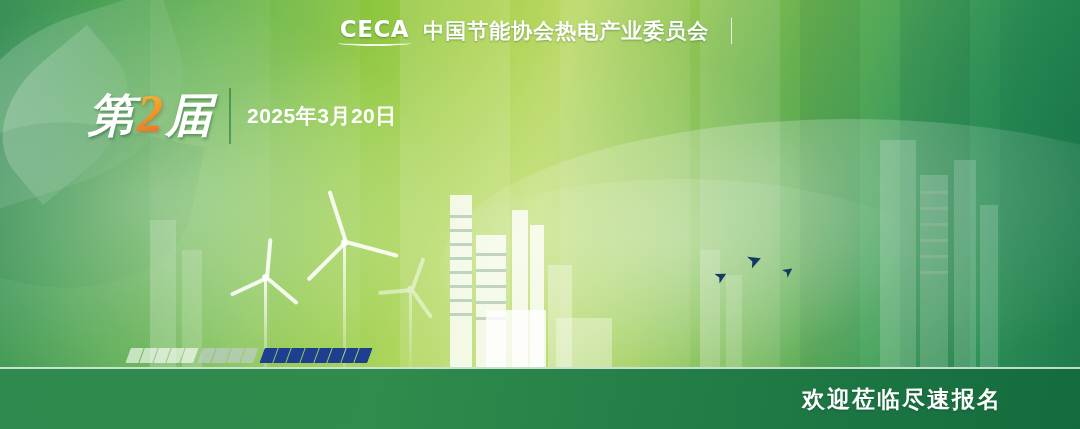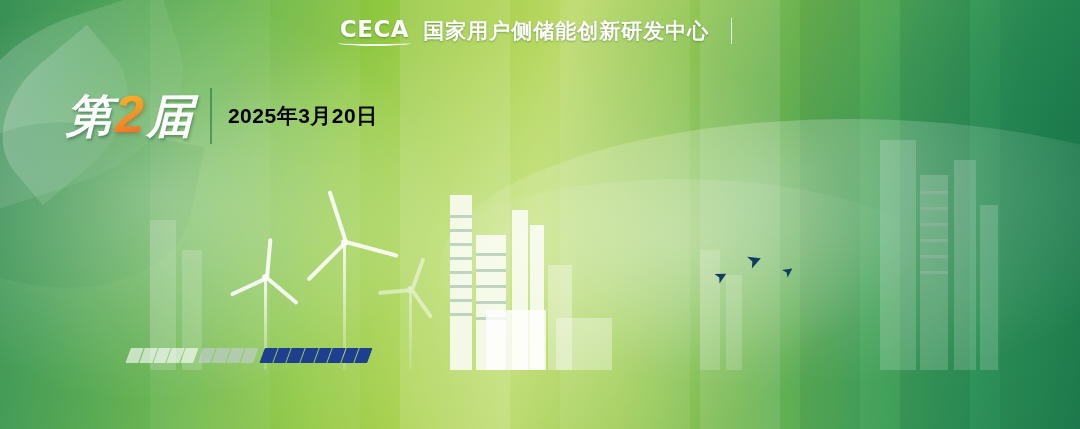--- a/index.html
+++ b/index.html
@@ -109,37 +109,38 @@
   }
   .header-div{
     width:1px;height:26px;background:rgba(255,255,255,.85);margin:0 8px;
   }
 
   
   .edition{
     position:absolute;left:66px;top:84px;display:flex;align-items:center;gap:16px;
   }
   .edition-cal{
-    font-family:Liberation Sans, sans-serif;
+    font-family:Liberation Serif, serif;
     font-size:46px;font-weight:bold;font-style:italic;
     color:#ffffff;white-space:nowrap;
     text-shadow:1px 2px 3px rgba(20,80,40,.45);
     letter-spacing:1px;
+    margin-left:22px;
   }
   .edition-cal .num{
     background:linear-gradient(160deg,#f7c23a 0%,#f59b25 45%,#ef5a28 100%);
     -webkit-background-clip:text;background-clip:text;color:transparent;
     font-size:52px;padding:0 2px;
     text-shadow:none;
     filter:drop-shadow(1px 2px 2px rgba(120,50,0,.35));
   }
   .edition-rule{width:2px;height:56px;background:rgba(30,110,60,.55);}
   .edition-when{
     display:flex;flex-direction:column;gap:15px;
-    color:#000000;font-weight:bold;
+    color:#ffffff;font-weight:bold;
   }
   .edition-date{font-size:21px;letter-spacing:.5px;}
   .edition-place{font-size:21px;letter-spacing:1px;}
 
   
   .title{
     position:absolute;left:64px;top:170px;width:960px;
     font-size:54px;font-weight:bold;letter-spacing:2px;
     color:#2e9c2e;white-space:nowrap;
     text-shadow:
@@ -285,30 +286,33 @@
       <span></span>
       <span></span>
   </div>
 
   <span class="bird" style="left:714px;top:268px;transform:rotate(-28deg) scaleX(.9);">➤</span>
   <span class="bird" style="left:746px;top:250px;font-size:20px;transform:rotate(-22deg) scaleX(.9);">➤</span>
   <span class="bird" style="left:782px;top:264px;font-size:15px;transform:rotate(-35deg) scaleX(.9);">➤</span>
 
   <div class="header">
     <span class="ceca-logo">CECA</span>
-    <span class="header-org">国家用户侧储能创新研发中心</span>
+    <span class="header-org">中国节能协会热电产业委员会</span>
     <span class="header-div"></span>
   </div>
 
   <div class="edition">
     <div class="edition-cal">
       <span>第</span><span class="num">2</span><span>届</span>
     </div>
     <div class="edition-rule"></div>
     <div class="edition-when">
       <span class="edition-date">2025年3月20日</span>
     </div>
   </div>
 
 
 
+  <div class="footer">
+    <span class="footer-note">欢迎莅临尽速报名</span>
+  </div>
 
 </div>
 
 </body></html>

